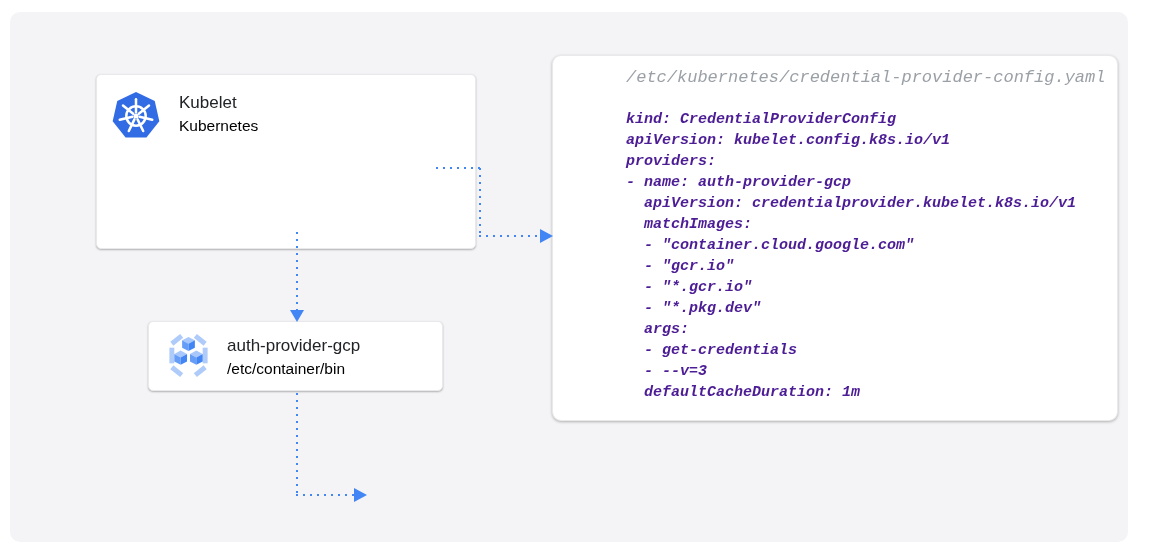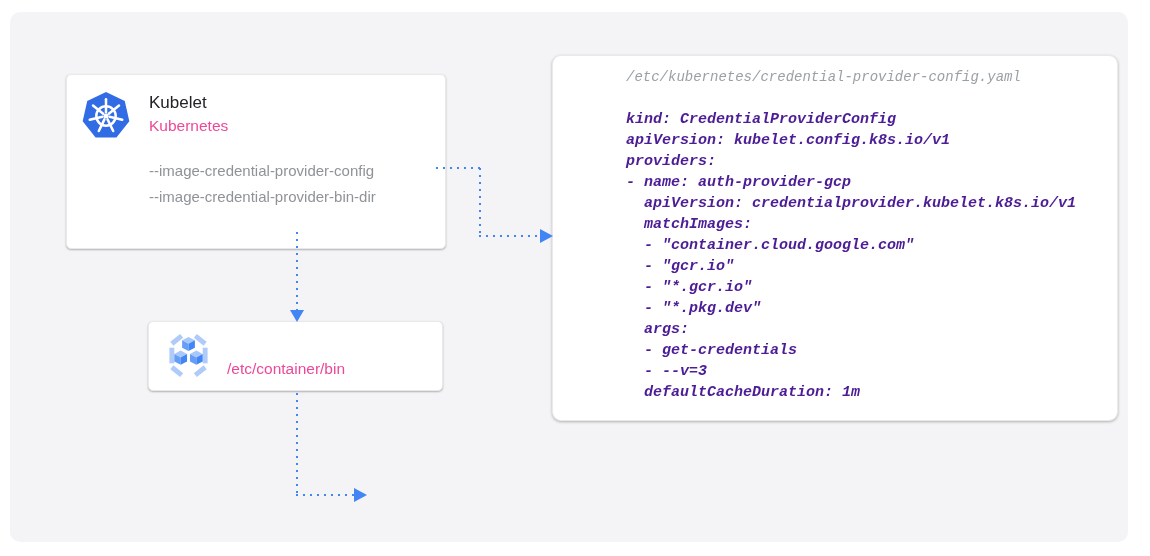--- a/index.html
+++ b/index.html
@@ -2,33 +2,33 @@
 <html><head>
 <meta charset="utf-8">
 <style>
   * { margin: 0; padding: 0; box-sizing: border-box; }
   html, body { width: 1150px; height: 556px; background: #ffffff; overflow: hidden;
     font-family: "Liberation Sans", sans-serif; }
   .canvas { position: absolute; left: 10px; top: 12px; width: 1118px; height: 530px;
     background: #f4f4f6; border-radius: 10px; }
   .card { position: absolute; background: #ffffff; border: 1px solid #e9e9eb;
     border-radius: 5px; box-shadow: 0 1px 2px rgba(0,0,0,0.28); }
-  .card-kubelet { left: 56px; top: 62px; width: 380px; height: 175px; }
+  .card-kubelet { left: 86px; top: 62px; width: 380px; height: 175px; }
   .card-provider { left: 138px; top: 309px; width: 295px; height: 70px; }
   .card-gcr { left: 356px; top: 448px; width: 151px; height: 70px; }
   .panel-yaml { position: absolute; left: 542px; top: 43px; width: 566px; height: 366px;
     background: #ffffff; border: 1px solid #e9e9eb; border-radius: 9px;
     box-shadow: 0 1px 3px rgba(0,0,0,0.28); }
   .icon { position: absolute; }
   .title { position: absolute; color: #212327; font-size: 17px; line-height: 21px; }
-  .subtitle { position: absolute; color: #ec4899; font-size: 15.5px; line-height: 19px; }
+  .subtitle { position: absolute; color: #000000; font-size: 15.5px; line-height: 19px; }
   .flags { position: absolute; left: 82px; top: 83px; color: #8f9398;
     font-size: 15px; line-height: 26px; }
   .mono { font-family: "Liberation Mono", monospace; font-style: italic; }
-  .yaml-filename { position: absolute; left: 73px; top: 11px; font-size: 14px;
+  .yaml-filename { position: absolute; left: 73px; top: 11px; font-size: 17px;
     line-height: 21px; color: #9aa0a6; white-space: pre; }
   .yaml-code { position: absolute; left: 73px; top: 53px; font-size: 15px;
     line-height: 21px; font-weight: bold; color: #4c1d95; white-space: pre; }
   .dot-h { position: absolute; height: 2px;
     background: repeating-linear-gradient(90deg, #4285F4 0 2px, transparent 2px 7px); }
   .dot-v { position: absolute; width: 2px;
     background: repeating-linear-gradient(180deg, #4285F4 0 2px, transparent 2px 7px); }
   .arrow { position: absolute; width: 0; height: 0; }
   .arrow-right { border-top: 7px solid transparent; border-bottom: 7px solid transparent;
     border-left: 13px solid #4285F4; }
@@ -79,30 +79,27 @@
 </svg>
 
 <div class="canvas">
 
   <div class="card card-kubelet">
     <svg class="icon" style="left:14px; top:16px" width="50" height="50" viewBox="0 0 48 48">
         <use href="#def-k8s-icon"></use>
       </svg>
     <div class="title" style="left:82px; top:17px">Kubelet</div>
     <div class="subtitle" style="left:82px; top:41px">Kubernetes</div>
-    <div class="flags">
-      <div>--image-credential-provider-config</div>
-      <div>--image-credential-provider-bin-dir</div>
-    </div>
   </div>
 
   <div class="card card-provider">
     <svg class="icon" style="left:16px; top:10px" width="47" height="47" viewBox="0 0 48 48">
         <use href="#def-gcr-icon"></use>
       </svg>
+    <div class="title" style="left:78px; top:13px">auth-provider-gcp</div>
     <div class="subtitle" style="left:78px; top:37px">/etc/container/bin</div>
   </div>
 
 
   <div class="panel-yaml">
     <div class="mono yaml-filename">/etc/kubernetes/credential-provider-config.yaml</div>
     <pre class="mono yaml-code">kind: CredentialProviderConfig
 apiVersion: kubelet.config.k8s.io/v1
 providers:
 - name: auth-provider-gcp

